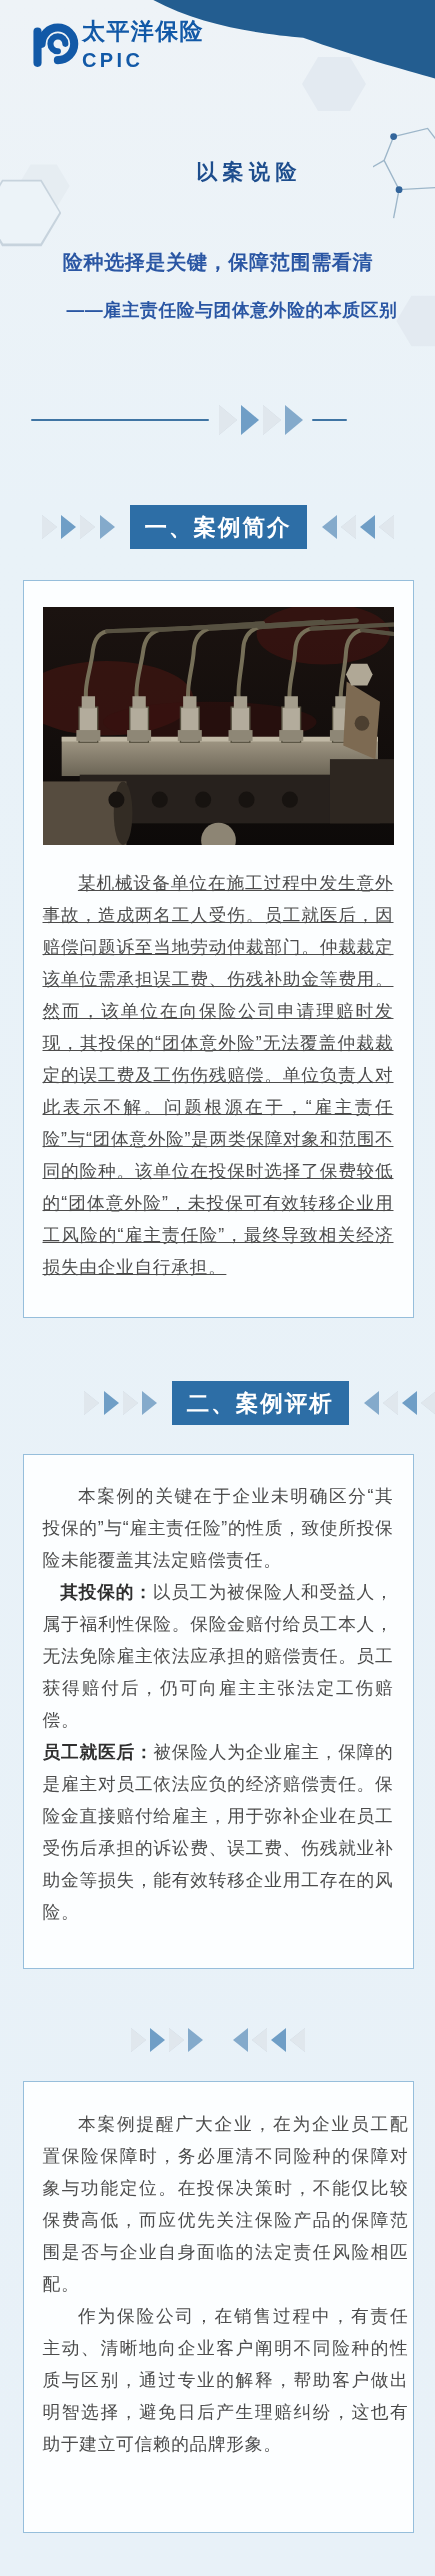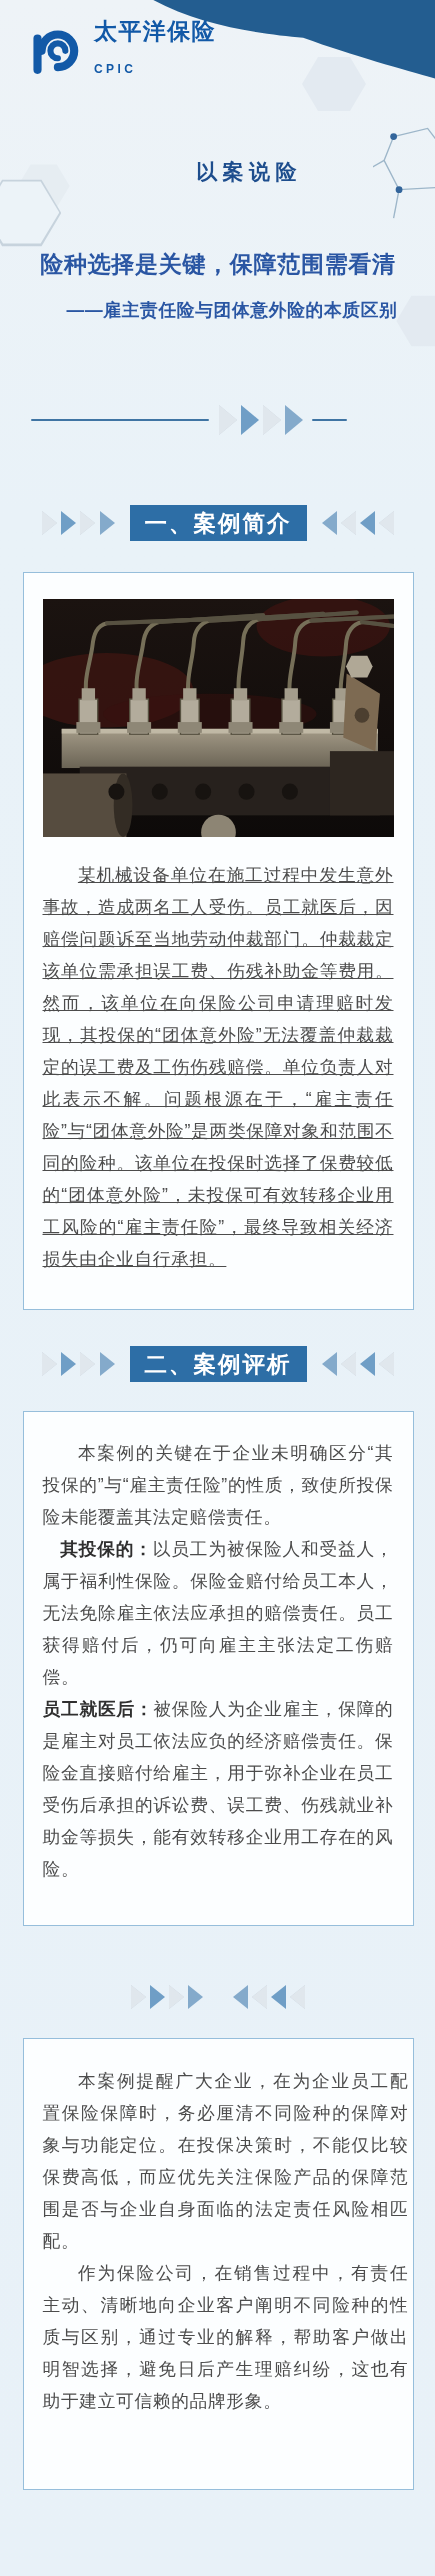--- a/index.html
+++ b/index.html
@@ -12,27 +12,27 @@
   .hero{position:relative;height:354px;}
   .wave{position:absolute;top:0;left:0;width:436px;height:89px;}
   .hex{position:absolute;clip-path:polygon(25% 5%,75% 5%,100% 50%,75% 95%,25% 95%,0 50%);}
   .hexA{left:302px;top:54px;width:64px;height:60px;background:#e3eaf1;}
   .hexB{left:17.7px;top:162px;width:52px;height:48px;background:#e6edf2;}
   .hexC{left:-17.7px;top:176px;width:79px;height:74px;background:#c7d3dd;}
   .hexC::after{content:"";position:absolute;left:2px;top:2px;width:75px;height:69px;
     background:#ecf3f8;clip-path:polygon(25% 5%,75% 5%,100% 50%,75% 95%,25% 95%,0 50%);}
   .hexE{right:-20.4px;top:293px;width:60px;height:56px;background:#e3eaf1;}
   .net{position:absolute;right:0;top:123px;}
-  .logo{position:absolute;left:30px;top:17.7px;display:flex;align-items:flex-end;gap:15px;}
+  .logo{position:absolute;left:30px;top:17.7px;display:flex;align-items:center;gap:3px;}
   .logo-cn{font-size:23px;font-weight:700;color:#1259a7;letter-spacing:1.4px;line-height:26px;}
-  .logo-en{font-size:12px;font-weight:800;color:#1259a7;letter-spacing:3.4px;line-height:17.7px;margin-top:17px;}
+  .logo-en{font-size:20px;font-weight:800;color:#1259a7;letter-spacing:3.4px;line-height:17.7px;margin-top:8px;}
   .main-title{position:absolute;left:16px;top:143px;width:100%;margin:15px;text-align:center;
     font-size:21px;font-weight:800;color:#1d4d8d;letter-spacing:5.4px;}
   .headline{position:absolute;left:0;top:249px;width:100%;margin:0;text-align:center;
-    font-size:23px;font-weight:800;color:#2a56a3;letter-spacing:0.7px;}
+    font-size:20px;font-weight:800;color:#2a56a3;letter-spacing:0.7px;}
   .subheadline{position:absolute;left:14px;top:298px;width:100%;margin:0;text-align:center;
     font-size:17.7px;font-weight:700;color:#2a56a3;letter-spacing:0.7px;}
   
   .divider{margin-top:49px;height:33px;display:flex;align-items:center;padding-left:31px;}
   .dline{height:2px;background:#3f74a3;border-radius:1.4px;}
   .dline.long{width:178px;margin-right:9.5px;}
   .dline.short{width:35px;margin-left:9.5px;}
   
   .tri{width:0;height:0;display:inline-block;}
   .tri-r{border-top:12.3px solid transparent;border-bottom:12.3px solid transparent;border-left:15.7px solid;}
@@ -41,23 +41,23 @@
   .c-blue{border-left-color:#6f9ec6;border-right-color:#6f9ec6;}
   .c-blue2{border-left-color:#84aacb;border-right-color:#84aacb;}
   .c-grey{border-left-color:#e0e7ed;border-right-color:#e0e7ed;
     filter:drop-shadow(0 0.7px 0.7px rgba(90,110,130,.25));}
   .tri + .tri{margin-left:4.1px;}
   
   .band{display:flex;align-items:center;justify-content:center;}
   .band .cluster{display:flex;align-items:center;}
   .band .cluster.left{margin-right:15px;}
   .band .cluster.right{margin-left:15px;}
-  .band-box{width:177px;height:36px;background:#2d6ea6;color:#ffffff;display:flex;
+  .band-box{width:177px;height:44px;background:#2d6ea6;color:#ffffff;display:flex;
     align-items:center;justify-content:center;font-size:22.5px;font-weight:700;letter-spacing:2px;}
-  .band1{margin-top:69px;} .band2{margin-top:36px;} .band3{margin-top:59px;}
+  .band1{margin-top:69px;} .band2{margin-top:63px;justify-content:flex-end;} .band3{margin-top:59px;}
   
   .card{margin:0 22.5px;background:#fcfeff;border:1.4px solid #96bedb;box-sizing:border-box;}
   .card1{margin-top:31px;padding:26px 19px 34px 19px;}
   .card2{margin-top:29px;padding:24.5px 19px 40px 19px;}
   .card3{margin-top:29px;padding:26px 4px 72px 19px;}
   .photo{display:block;width:100%;height:238px;}
   .card p{margin:0;font-size:17.7px;line-height:32px;color:#4c4c4c;text-align:justify;
     letter-spacing:0.7px;text-align-last:left;}
   .card1 p{margin-top:22px;text-decoration:underline;}
   .indent2{text-indent:2em;}

